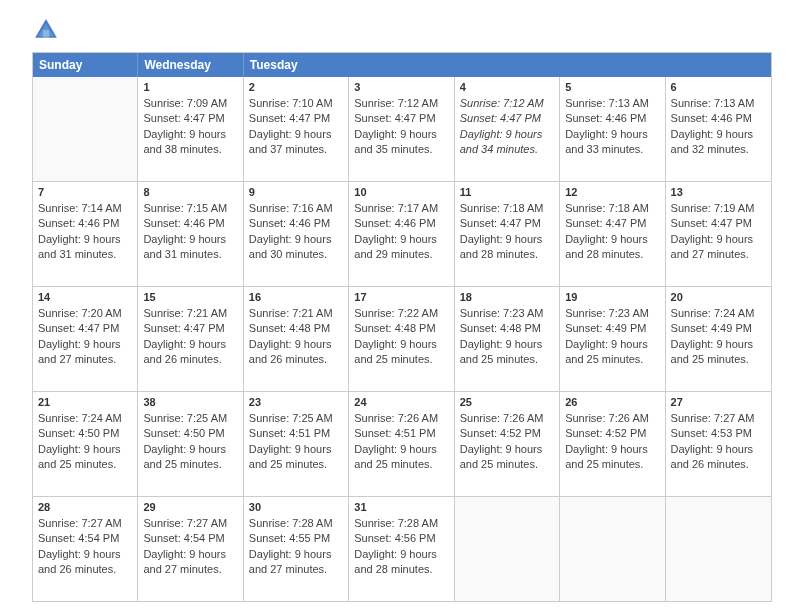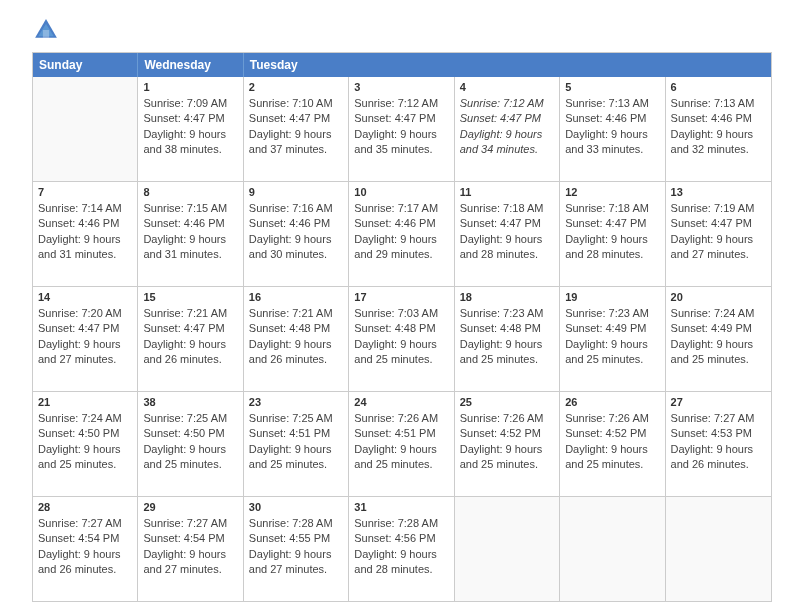--- a/index.html
+++ b/index.html
@@ -207,21 +207,21 @@
 Daylight: 9 hours
 and 27 minutes.</span></div>
           <div class="cal-cell"><span class="day-num">15</span><span class="cell-info" style="white-space: pre-line;">Sunrise: 7:21 AM
 Sunset: 4:47 PM
 Daylight: 9 hours
 and 26 minutes.</span></div>
           <div class="cal-cell"><span class="day-num">16</span><span class="cell-info" style="white-space: pre-line;">Sunrise: 7:21 AM
 Sunset: 4:48 PM
 Daylight: 9 hours
 and 26 minutes.</span></div>
-          <div class="cal-cell"><span class="day-num">17</span><span class="cell-info" style="white-space: pre-line;">Sunrise: 7:03 AM
+          <div class="cal-cell"><span class="day-num">17</span><span class="cell-info" style="white-space: pre-line;">Sunrise: 7:22 AM
 Sunset: 4:48 PM
 Daylight: 9 hours
 and 25 minutes.</span></div>
           <div class="cal-cell"><span class="day-num">18</span><span class="cell-info" style="white-space: pre-line;">Sunrise: 7:23 AM
 Sunset: 4:48 PM
 Daylight: 9 hours
 and 25 minutes.</span></div>
           <div class="cal-cell"><span class="day-num">19</span><span class="cell-info" style="white-space: pre-line;">Sunrise: 7:23 AM
 Sunset: 4:49 PM
 Daylight: 9 hours

